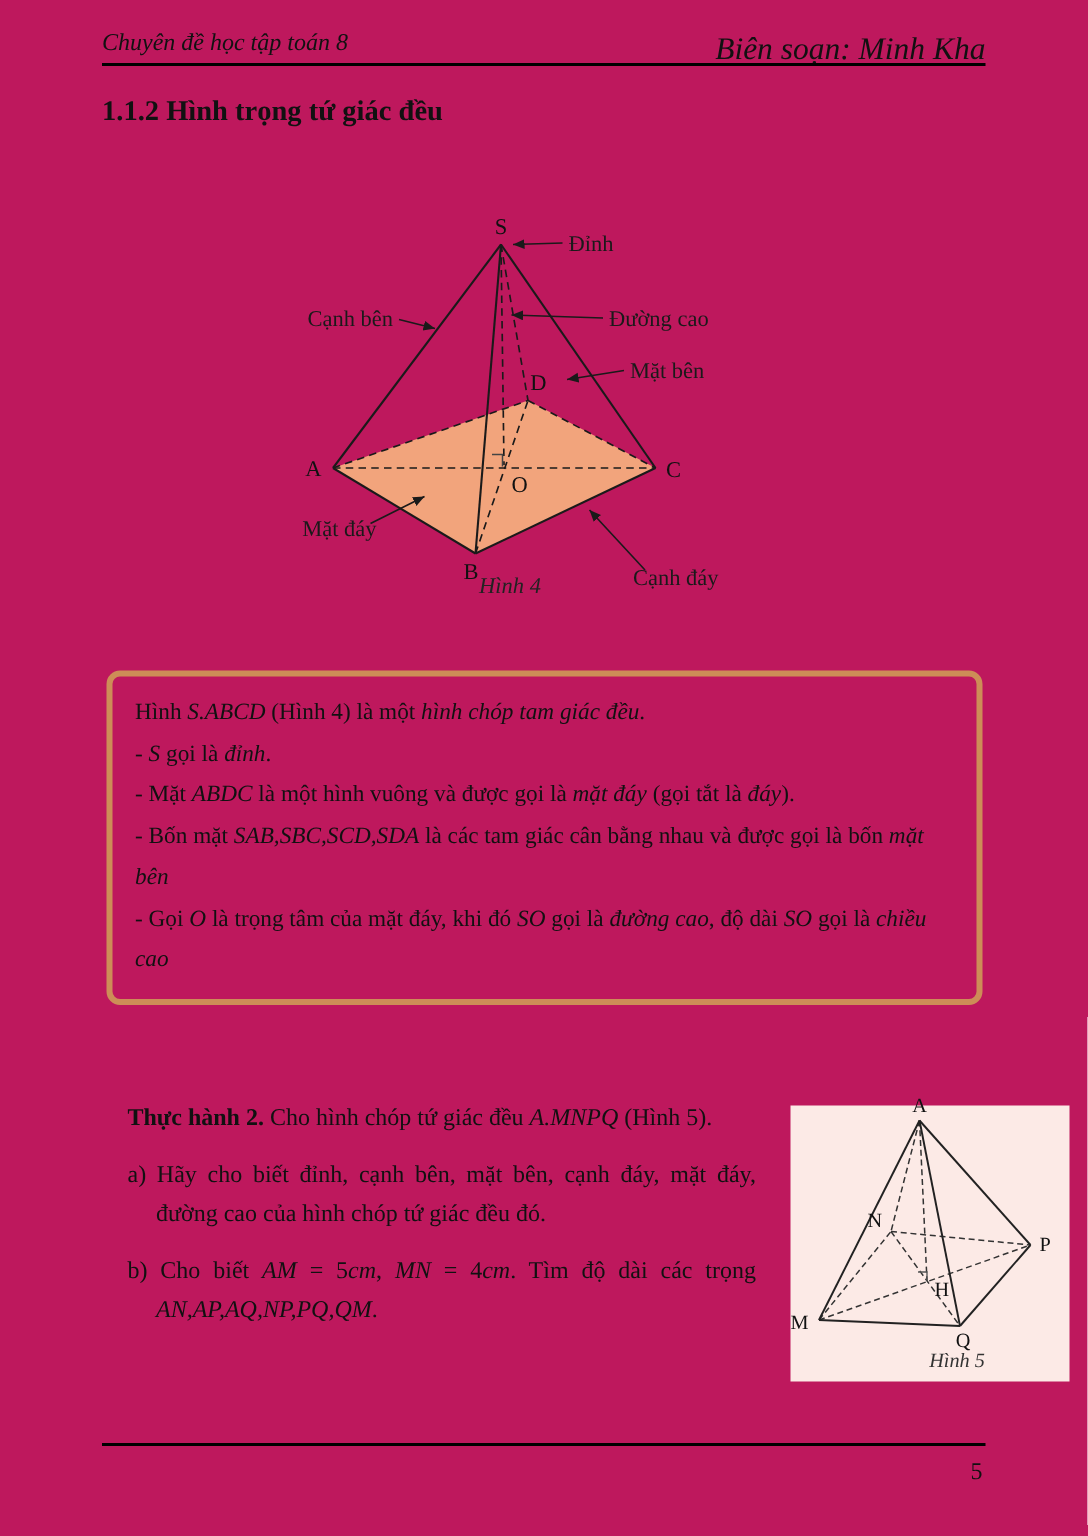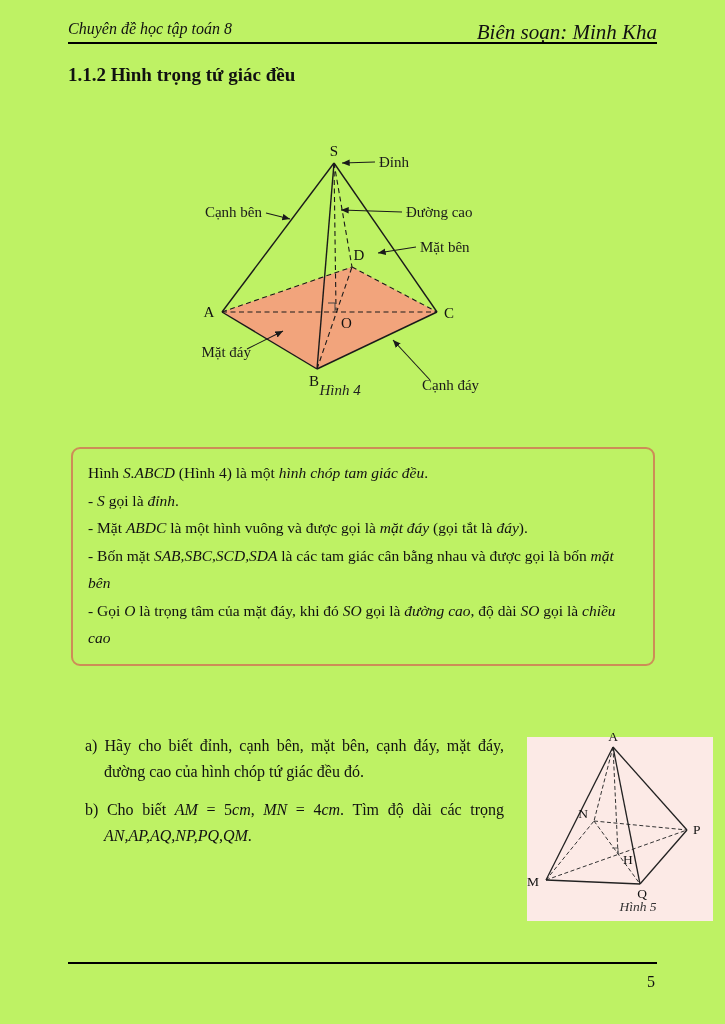--- a/index.html
+++ b/index.html
@@ -1,29 +1,29 @@
 <!DOCTYPE html>
 <html><head>
 <meta charset="utf-8">
 <style>
   * { margin:0; padding:0; box-sizing:border-box; }
   html,body { background:#ffffff; }
   .page {
-    position:relative; width:725px; height:1024px; background:#bef264;
+    position:relative; width:725px; height:1024px; background:#be185d;
     font-family:"Liberation Serif","DejaVu Serif",serif; color:#111; overflow:hidden;
   }
   .hdr-left  { position:absolute; left:68px;  top:20px; font-style:italic; font-size:16px; }
   .hdr-right { position:absolute; right:68px; top:20px; font-style:italic; font-size:21px; }
   .hdr-rule  { position:absolute; left:68px; top:42px; width:589px; border-top:2px solid #000; }
   .section-heading { position:absolute; left:68px; top:64px; font-size:19px; font-weight:bold; }
   .section-heading .num { display:inline-block; }
   .fig4 { position:absolute; left:150px; top:138px; }
   .def-box {
     position:absolute; left:71px; top:447px; width:584px;
-    border:2px solid #a16207; border-radius:9px;
+    border:4px solid #a16207; border-radius:9px;
     padding:10px 15px 12px 15px; font-size:15.5px; line-height:27.5px;font-family:Liberation Serif, serif;
   }
   .def-box p { margin:0; }
   .practice { position:absolute; left:68px; top:733px; width:436px; font-size:16px; line-height:26px; text-align:justify; }
   .practice .intro { text-indent:17px; margin-bottom:12px; }
   .practice .item  { margin-left:17px; padding-left:19px; text-indent:-19px; margin-bottom:12px; }
   .fig5 { position:absolute; left:520px; top:728px; }
   .ftr-rule { position:absolute; left:68px; top:962px; width:589px; border-top:2px solid #000; }
   .page-num { position:absolute; right:70px; top:973px; font-size:16px; }
   svg text { font-family:"Liberation Serif","DejaVu Serif",serif; }
@@ -102,20 +102,21 @@
 
   <div class="def-box" style="border-color: rgb(205, 141, 87);">
     <p><span>Hình </span><span style="font-style: italic;">S.ABCD</span><span> (Hình 4) là một </span><span style="font-style: italic;">hình chóp tam giác đều</span><span>.</span></p>
     <p><span>- </span><span style="font-style: italic;">S</span><span> gọi là </span><span style="font-style: italic;">đỉnh</span><span>.</span></p>
     <p><span>- Mặt </span><span style="font-style: italic;">ABDC</span><span> là một hình vuông và được gọi là </span><span style="font-style: italic;">mặt đáy</span><span> (gọi tắt là </span><span style="font-style: italic;">đáy</span><span>).</span></p>
     <p><span>- Bốn mặt </span><span style="font-style: italic;">SAB,SBC,SCD,SDA</span><span> là các tam giác cân bằng nhau và được gọi là bốn </span><span style="font-style: italic;">mặt bên</span></p>
     <p><span>- Gọi </span><span style="font-style: italic;">O</span><span> là trọng tâm của mặt đáy, khi đó </span><span style="font-style: italic;">SO</span><span> gọi là </span><span style="font-style: italic;">đường cao</span><span>, độ dài </span><span style="font-style: italic;">SO</span><span> gọi là </span><span style="font-style: italic;">chiều cao</span></p>
   </div>
 
   <div class="practice">
+    <p class="intro"><span style="font-weight: bold;">Thực hành 2.</span><span>  Cho hình chóp tứ giác đều </span><span style="font-style: italic;">A.MNPQ</span><span> (Hình 5).</span></p>
     <p class="item"><span>a) Hãy cho biết đỉnh, cạnh bên, mặt bên, cạnh đáy, mặt đáy, đường cao của hình chóp tứ giác đều đó.</span></p>
     <p class="item"><span>b) Cho biết </span><span style="font-style: italic;">AM</span><span> = 5</span><span style="font-style: italic;">cm</span><span>, </span><span style="font-style: italic;">MN</span><span> = 4</span><span style="font-style: italic;">cm</span><span>. Tìm độ dài các trọng </span><span style="font-style: italic;">AN,AP,AQ,NP,PQ,QM</span><span>.</span></p>
   </div>
 
   <svg class="fig5" width="200" height="200" viewBox="0 0 200 200">
     <rect x="7" y="9" width="186" height="184" fill="#fceae6"></rect>
 
     <g stroke="#333" stroke-width="1" stroke-dasharray="4 2.5" fill="none">
       <line x1="93" y1="19" x2="74" y2="93"></line>
       <line x1="26" y1="152" x2="74" y2="93"></line>

